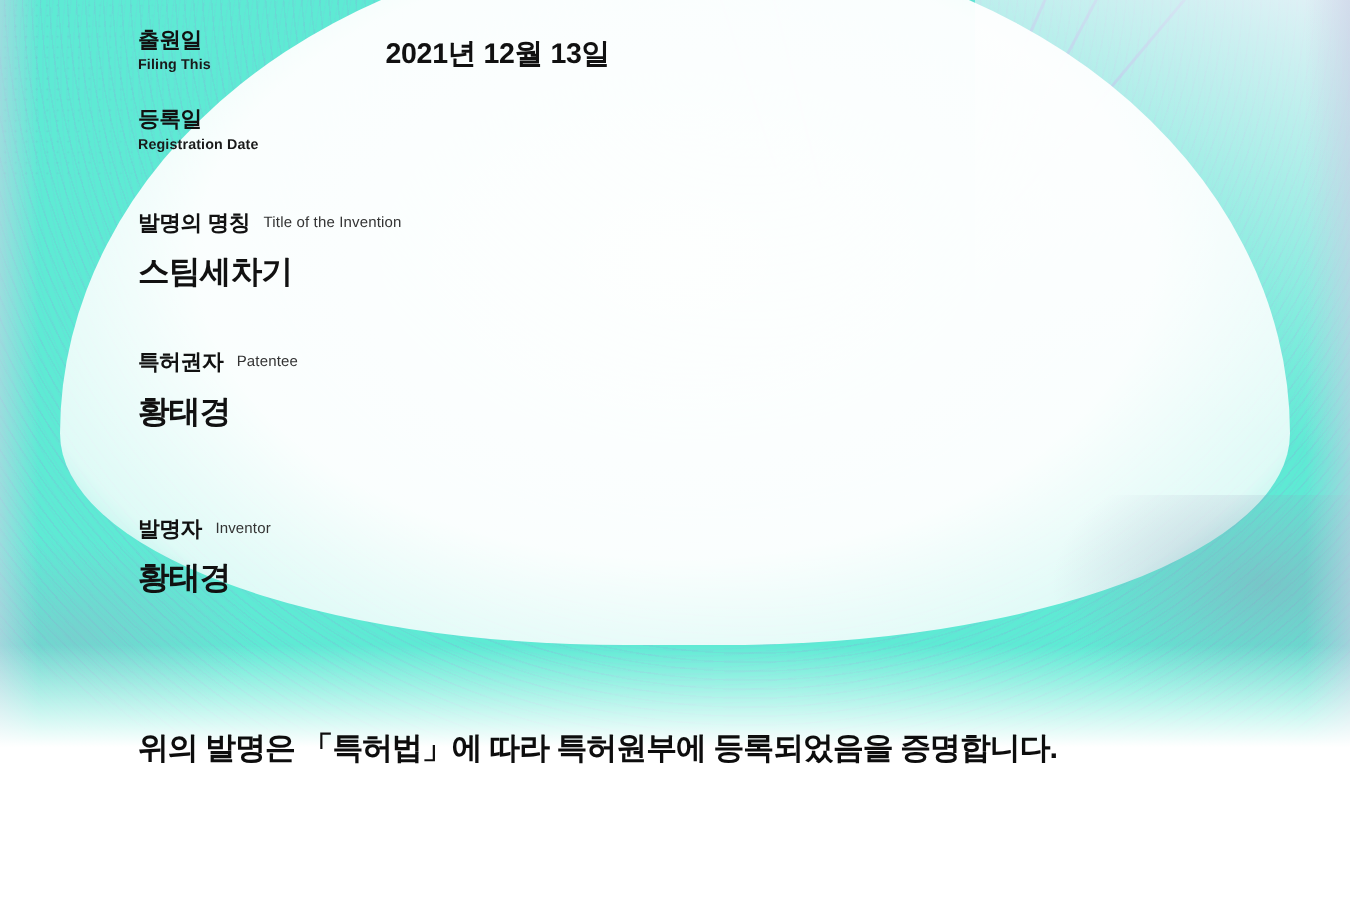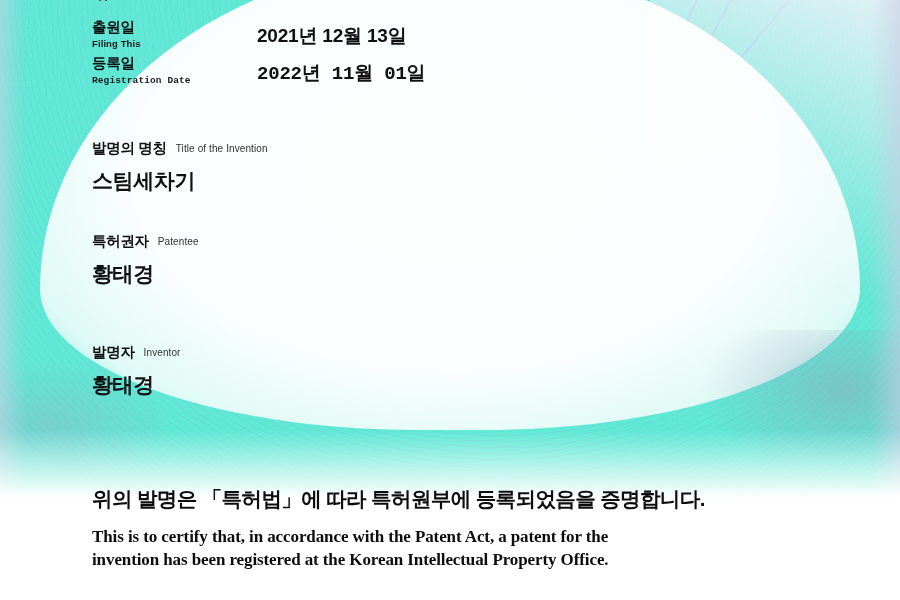--- a/index.html
+++ b/index.html
@@ -256,26 +256,25 @@
     </div>
 
     <div class="field" style="left:92px; top:20px;">
       <div class="labels">
         <div class="label-ko">출원일</div>
         <div class="label-en">Filing This</div>
       </div>
       <div class="value-date">2021년 12월 13일</div>
     </div>
 
-    <div class="field" style="left:92px; top:57px;font-family:Liberation Mono, monospace;">
+    <div class="field" style="left:92px; top:73px;">
       <div class="labels">
         <div class="label-ko">등록일</div>
         <div class="label-en">Registration Date</div>
       </div>
-      <div class="value-date">2022년 11월 01일</div>
     </div>
 
     <div class="block" style="left:92px; top:139px;">
       <div class="block-head">
         <span class="ko">발명의 명칭</span>
         <span class="en">Title of the Invention</span>
       </div>
       <div class="block-value">스팀세차기</div>
     </div>
 
@@ -290,20 +289,16 @@
     <div class="block" style="left:92px; top:343px;">
       <div class="block-head">
         <span class="ko">발명자</span>
         <span class="en">Inventor</span>
       </div>
       <div class="block-value">황태경</div>
     </div>
 
     <div class="cert">
       <div class="cert-ko">위의 발명은 「특허법」에 따라 특허원부에 등록되었음을 증명합니다.</div>
-      <div class="cert-en">
-        <span class="l1">This is to certify that, in accordance with the Patent Act, a patent for the</span>
-        <span class="l2">invention has been registered at the Korean Intellectual Property Office.</span>
-      </div>
     </div>
 
   </div>
 </div>
 
 </body></html>

